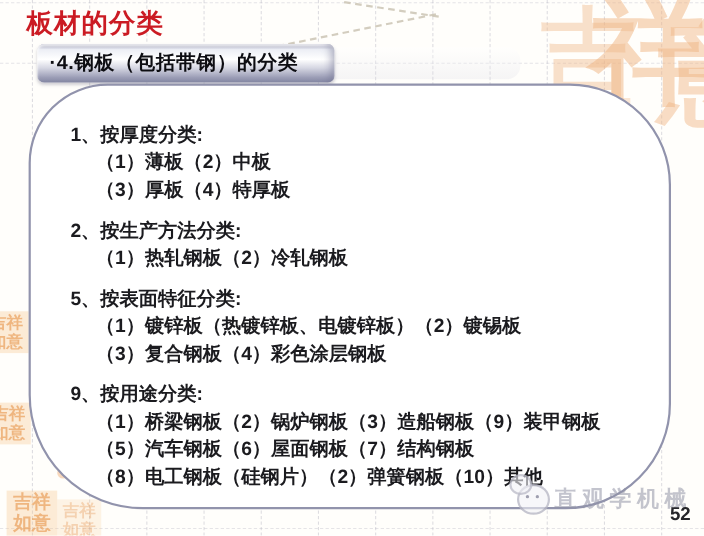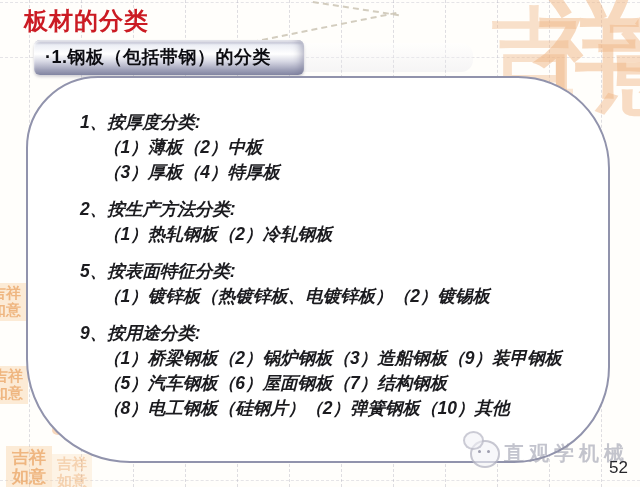--- a/index.html
+++ b/index.html
@@ -44,38 +44,38 @@
     position:absolute;left:301px;top:43px;width:172px;height:29px;border-radius:0 12px 12px 0;
     background:linear-gradient(180deg,rgba(255,255,255,0.95) 0%,rgba(208,208,222,0.45) 100%);
     opacity:.45;
   }
   
   .content-box{
     position:absolute;left:26px;top:76px;width:584px;height:387px;box-sizing:border-box;
     background:#ffffff;border:2px solid #9193ac;
     border-radius:72px 92px 96px 104px;
   }
-  .box-inner{position:absolute;left:52px;top:32px;right:20px;font-style:italic;}
+  .box-inner{position:absolute;left:36px;top:32px;right:20px;}
   .section{margin-bottom:12px;}
   .line{font-size:17.5px;font-weight:bold;color:#1b1b1f;line-height:25px;white-space:nowrap;}
   .line.sub{padding-left:23px;}
   
   .brand{position:absolute;left:470px;top:438px;height:30px;}
   .brand-logo{position:absolute;left:0;top:2px;width:26px;height:24px;border-radius:50%;
     border:2px solid rgba(150,150,168,0.5);background:rgba(242,242,247,0.6);}
   .brand-logo .ear{position:absolute;left:-9px;top:-11px;width:17px;height:15px;border-radius:50%;
     border:2px solid rgba(150,150,168,0.45);background:rgba(242,242,247,0.6);}
   .brand-logo .eye{position:absolute;width:3px;height:3px;border-radius:50%;background:rgba(120,120,142,0.7);top:8px;}
   .brand-logo .eye.l{left:6px;} .brand-logo .eye.r{left:15px;}
   .brand-text{
     position:absolute;left:34px;top:2px;font-size:20px;font-weight:bold;white-space:nowrap;
     color:rgba(145,147,165,0.55);letter-spacing:5px;
   }
   .page-number{
-    position:absolute;left:609px;top:458px;font-size:17px;color:#26262a;font-weight:normal;
+    position:absolute;left:609px;top:458px;font-size:17px;color:#26262a;font-weight:bold;
   }
 </style>
 </head>
 <body>
 
 <div class="stage">
 
   <div>
     <div class="vline" style="left:29px"></div>
     <div class="vline" style="left:81px"></div>
@@ -106,40 +106,41 @@
     <div class="dot" style="left:52px;top:425px"></div>
   </div>
 
   <div class="wedge" style="left:252px;top:41px;width:147px;transform:rotate(-11.4deg)"></div>
   <div class="wedge" style="left:313px;top:1px;width:87px;transform:rotate(8.7deg)"></div>
 
   <div class="slide-title">板材的分类</div>
 
   <div class="bar-ghost"></div>
   <div class="subtitle-bar">
-    <span class="label">·1.钢板（包括带钢）的分类</span>
+    <span class="label">·4.钢板（包括带钢）的分类</span>
   </div>
 
   <div class="content-box">
     <div class="box-inner">
 
       <div class="section">
         <div class="line heading">1、按厚度分类:</div>
         <div class="line sub">（1）薄板（2）中板</div>
         <div class="line sub">（3）厚板（4）特厚板</div>
       </div>
 
       <div class="section">
         <div class="line heading">2、按生产方法分类:</div>
         <div class="line sub">（1）热轧钢板（2）冷轧钢板</div>
       </div>
 
       <div class="section">
         <div class="line heading">5、按表面特征分类:</div>
         <div class="line sub">（1）镀锌板（热镀锌板、电镀锌板）（2）镀锡板</div>
+        <div class="line sub">（3）复合钢板（4）彩色涂层钢板</div>
       </div>
 
       <div class="section">
         <div class="line heading">9、按用途分类:</div>
         <div class="line sub">（1）桥梁钢板（2）锅炉钢板（3）造船钢板（9）装甲钢板</div>
         <div class="line sub">（5）汽车钢板（6）屋面钢板（7）结构钢板</div>
         <div class="line sub">（8）电工钢板（硅钢片）（2）弹簧钢板（10）其他</div>
       </div>
 
     </div>

